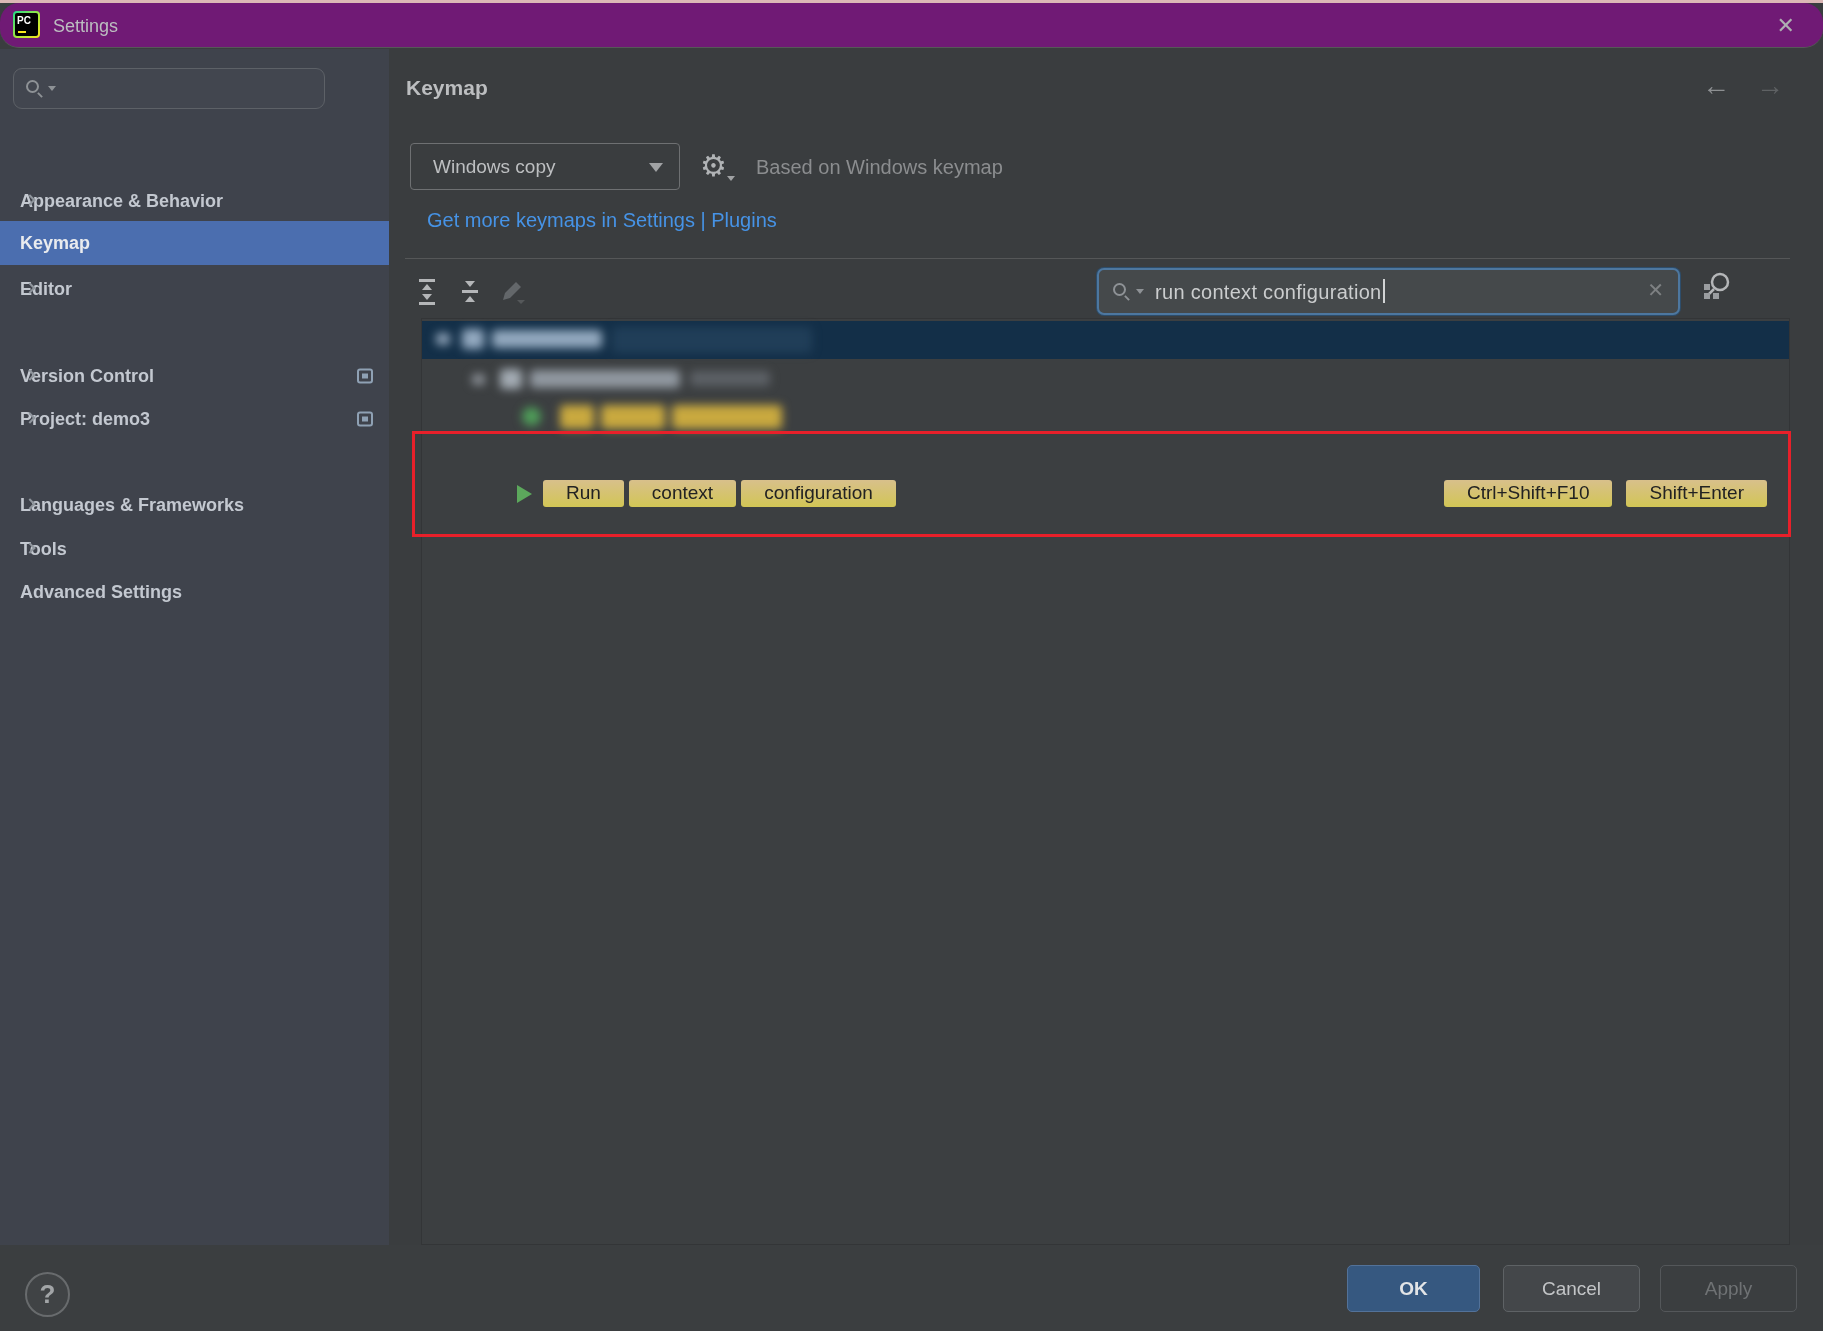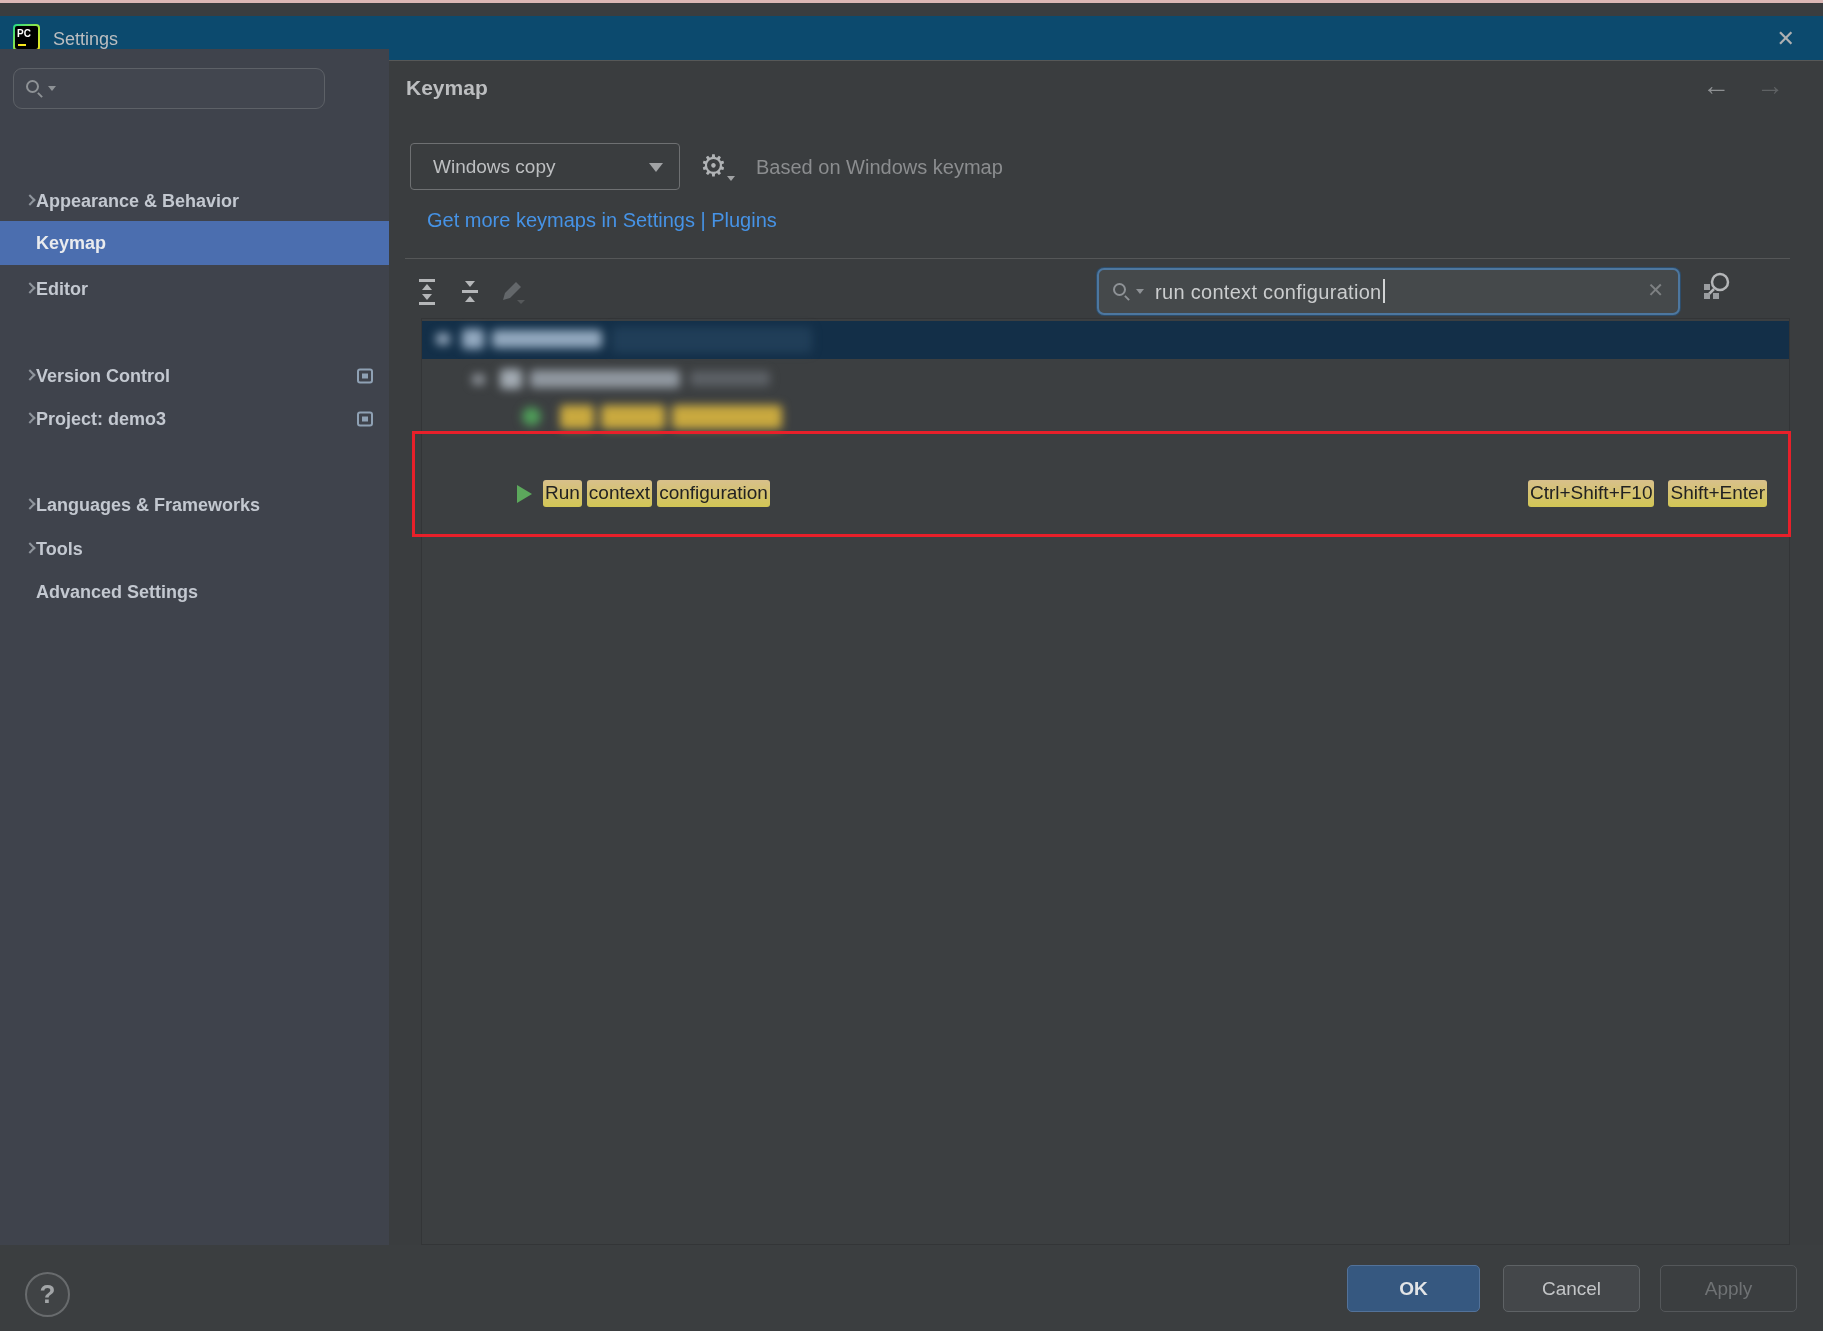--- a/index.html
+++ b/index.html
@@ -5,39 +5,39 @@
   * { margin:0; padding:0; box-sizing:border-box; }
   html,body { background:#222; }
   #app {
     position:relative; width:1823px; height:1331px; overflow:hidden;
     background:#3a3d3f;
     font-family:"Liberation Sans", sans-serif;
     -webkit-font-smoothing:antialiased;
   }
   
   .topline { position:absolute; left:0; top:0; width:100%; height:3px; background:#dcb8b6; }
-  .titlebar { position:absolute; left:0; top:16px; width:100%; height:45px; background:#0c4a6e; border-bottom:1px solid #565858; }
+  .titlebar { position:absolute; left:0; top:3px; width:100%; height:45px; background:#701a75; border-bottom:1px solid #565858;border-radius:19px; }
   .app-logo { position:absolute; left:13px; top:8px; width:27px; height:27px; border-radius:4px;
     background:linear-gradient(135deg,#1fd78a 0%,#a7e93c 55%,#f8e71c 100%); padding:2px; }
   .app-logo-inner { width:100%; height:100%; background:#000; border-radius:2px; position:relative;
     color:#fff; font-size:10px; font-weight:bold; line-height:11px; padding:2px 0 0 2px; }
   .app-logo-inner::after { content:""; position:absolute; left:3px; bottom:3px; width:8px; height:2px; background:#f8e71c; }
   .win-title { position:absolute; left:53px; top:13px; font-size:18px; color:#bcbec0; }
   .win-close { position:absolute; right:22px; top:8px; font-size:22px; color:#aeb0b2; cursor:default; padding:2px 6px; }
   
   .sidebar { position:absolute; left:0; top:49px; width:389px; height:1196px; background:#3f434c; }
   .side-search { position:absolute; left:13px; top:19px; width:312px; height:41px;
     border:1px solid #5d6167; border-radius:9px; background:rgba(255,255,255,0.02); }
   .mag { display:inline-block; width:13px; height:13px; border:2px solid #8e9296; border-radius:50%; position:relative; }
   .mag::after { content:""; position:absolute; width:2px; height:6px; background:#8e9296; transform:rotate(-45deg); left:11px; top:10px; }
   .side-search .mag { position:absolute; left:12px; top:11px; }
   .caret-down-sm { display:inline-block; width:0; height:0; border-left:4px solid transparent; border-right:4px solid transparent; border-top:5px solid #8e9296; }
   .side-search .caret-down-sm { position:absolute; left:34px; top:17px; }
   .side-item { position:absolute; left:0; width:389px; height:44px; line-height:44px;
-    padding-left:36px; color:#c3c8d0; font-size:18px; font-weight:bold; cursor:default; white-space:nowrap; }
+    padding-left:20px; color:#c3c8d0; font-size:18px; font-weight:bold; cursor:default; white-space:nowrap; }
   .side-item.selected { background:#4b6eaf; color:#e9ebee; }
   .chev-right { position:absolute; left:26px; top:17px; width:8px; height:8px;
     border:solid #8f959d; border-width:0 2px 2px 0; transform:rotate(-45deg); }
   .cfg-icon { position:absolute; right:15px; top:13px; }
   
   .page-title { position:absolute; left:406px; top:76px; font-size:21px; font-weight:bold; color:#bcbec0; }
   .nav-back { position:absolute; left:1702px; top:70px; font-size:28px; color:#8d9092; cursor:default; }
   .nav-fwd  { position:absolute; left:1756px; top:70px; font-size:28px; color:#5f6264; cursor:default; }
   .keymap-select { position:absolute; left:410px; top:143px; width:270px; height:47px;
     border:1px solid #6e7072; border-radius:4px; color:#bdbfc1; font-size:19px; line-height:45px; padding-left:22px; cursor:default; }
@@ -63,21 +63,21 @@
     background:#3c3f41; border:1px solid #333537; }
   .tree-row { position:absolute; left:0; width:100%; height:38px; }
   .row-selected { background:#132f48; }
   .blurwrap { filter:blur(5px); position:absolute; left:0; top:0; width:100%; height:100%; }
   .blob { position:absolute; border-radius:4px; }
   .chev-down { display:inline-block; width:9px; height:9px; border:solid #9aa0a6; border-width:0 2px 2px 0; transform:rotate(45deg); }
   .other-label { position:absolute; left:86px; top:7px; font-size:20px; color:#4695d6; }
   .play-tri { position:absolute; left:95px; top:10px; width:0; height:0;
     border-top:9px solid transparent; border-bottom:9px solid transparent; border-left:15px solid #5ca85c; }
   .chips { position:absolute; left:121px; top:5px; display:flex; gap:5px; }
-  .chip { background:linear-gradient(#d8c08b,#d2c655); color:#222; font-size:19px; padding:2px 2px 3px; border-radius:3px; white-space:nowrap; }
+  .chip { background:linear-gradient(#d8c08b,#d2c655); color:#222; font-size:19px; padding:2px 23px 3px; border-radius:3px; white-space:nowrap; }
   .shortcut-chips { position:absolute; right:22px; top:5px; display:flex; gap:14px; }
   
   .red-rect { position:absolute; left:412px; top:431px; width:1379px; height:106px;
     border:3px solid #e8202a; pointer-events:none; z-index:50; }
   
   .footer { position:absolute; left:0; top:1245px; width:100%; height:86px; background:#3b3e40; }
   .help-btn { position:absolute; left:25px; top:27px; width:45px; height:45px; border-radius:50%;
     border:2px solid #686b6d; background:#404345; color:#a2a5a7; font-size:26px; font-weight:bold;
     text-align:center; line-height:41px; cursor:default; }
   .btn { position:absolute; top:20px; height:47px; border-radius:5px; font-size:19px; text-align:center; line-height:45px; cursor:default; }

